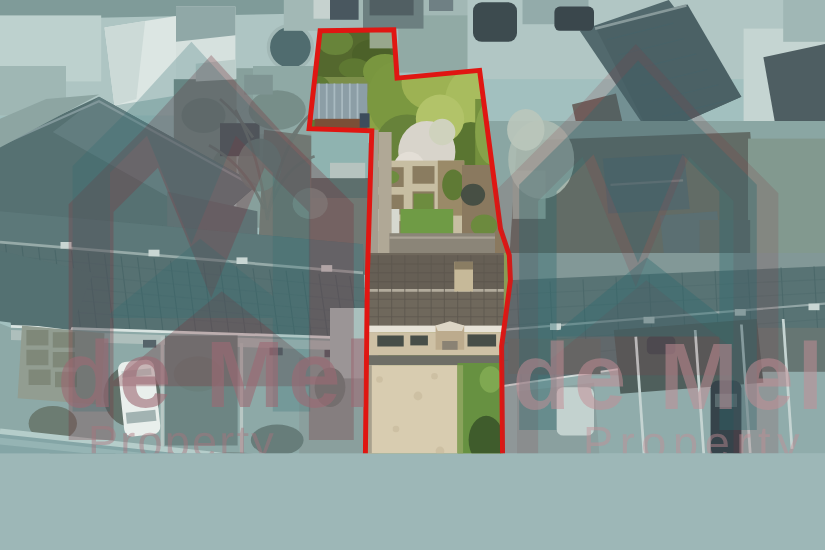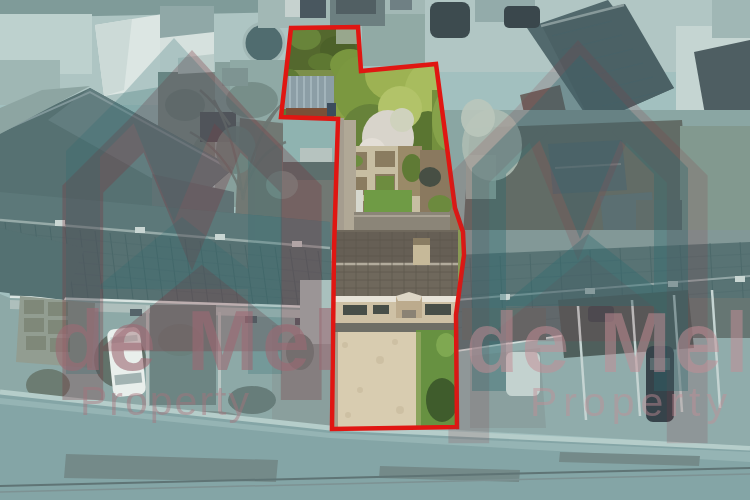--- a/index.html
+++ b/index.html
@@ -1,16 +1,16 @@
 <!DOCTYPE html>
 <html><head>
 <meta charset="utf-8">
 <style>
   html,body{margin:0;padding:0;background:#9db7b7;}
-  #wrap{width:750px;height:500px;overflow:hidden;position:relative;font-family:"Liberation Sans",sans-serif;}
+  #wrap{width:750px;height:412px;overflow:hidden;position:relative;font-family:"Liberation Sans",sans-serif;}
 </style>
 </head>
 <body>
 <div id="wrap">
 <svg width="750" height="500" viewBox="0 0 750 500">
 <defs>
   <clipPath id="plotclip">
     <path d="M291,28 L358,27 L361,71 L436,64 L455,208 L463,232 L464,255 L456,315 L457,427 L332,429 L334,250 L338,119 L281,117 Z"></path>
   </clipPath>
   <clipPath id="bgclip" clip-rule="evenodd">

